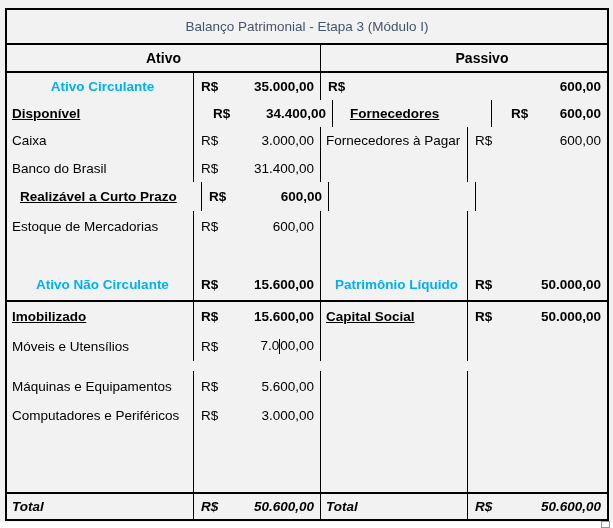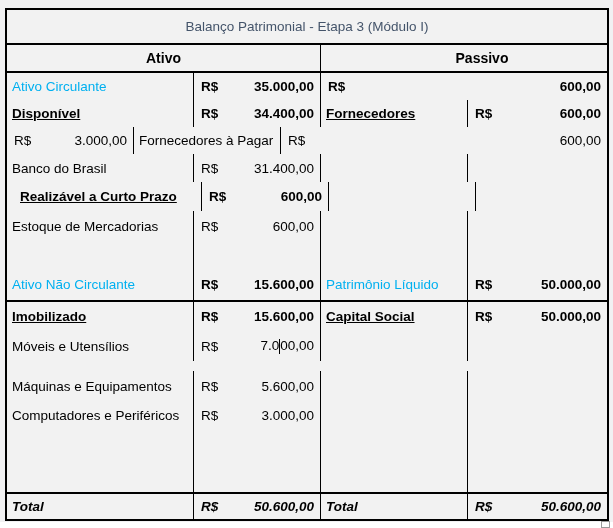--- a/index.html
+++ b/index.html
@@ -43,21 +43,21 @@
     height:100%;
     display:flex; align-items:center;
     font-size:13.5px;
     overflow:hidden; white-space:nowrap;
   }
   .c1 { width:187px; border-right:1.5px solid #000; padding-left:5px; }
   .c2 { width:127px; border-right:1.5px solid #000; }
   .c3 { width:147px; padding-left:5px; border-right:1.5px solid #000; }
   .c4 { flex:1; }
   .amt { justify-content:space-between; padding:0 6px 0 7px; }
-  .category    { color:#00b0f0; font-weight:normal; }
+  .category    { color:#00b0f0; font-weight:bold;justify-content:center; }
   .subcategory { font-weight:bold; text-decoration:underline; }
   .total       { font-weight:bold; }
   .bold-val    { font-weight:bold; }
   .caret {
     display:inline-block; width:1px; height:15px;
     background:#000; vertical-align:middle;
   }
   .resize-handle {
     position:absolute; left:601px; top:521px; width:9px; height:7px;
     background:#fdfdfd; border:1px solid #9a9a9a;
@@ -81,37 +81,40 @@
         </div>
         <div class="cell amt c2 bold-val">
           <span>R$</span>
           <span>35.000,00</span>
         </div>
         <div class="cell amt c4 bold-val">
           <span>R$</span>
           <span>600,00</span>
         </div>
       </div>
-      <div class="row" style="height: 27px;">
+      <div class="row" style="height: 27px; gap: 12px;">
         <div class="cell c1 subcategory">
           <span>Disponível</span>
         </div>
         <div class="cell amt c2 bold-val">
           <span>R$</span>
           <span>34.400,00</span>
         </div>
         <div class="cell c3 subcategory">
           <span>Fornecedores</span>
         </div>
         <div class="cell amt c4 bold-val">
           <span>R$</span>
           <span>600,00</span>
         </div>
       </div>
       <div class="row" style="height: 27px;">
+        <div class="cell c1 item">
+          <span>Caixa</span>
+        </div>
         <div class="cell amt c2">
           <span>R$</span>
           <span>3.000,00</span>
         </div>
         <div class="cell c3 item">
           <span>Fornecedores à Pagar</span>
         </div>
         <div class="cell amt c4">
           <span>R$</span>
           <span>600,00</span>

